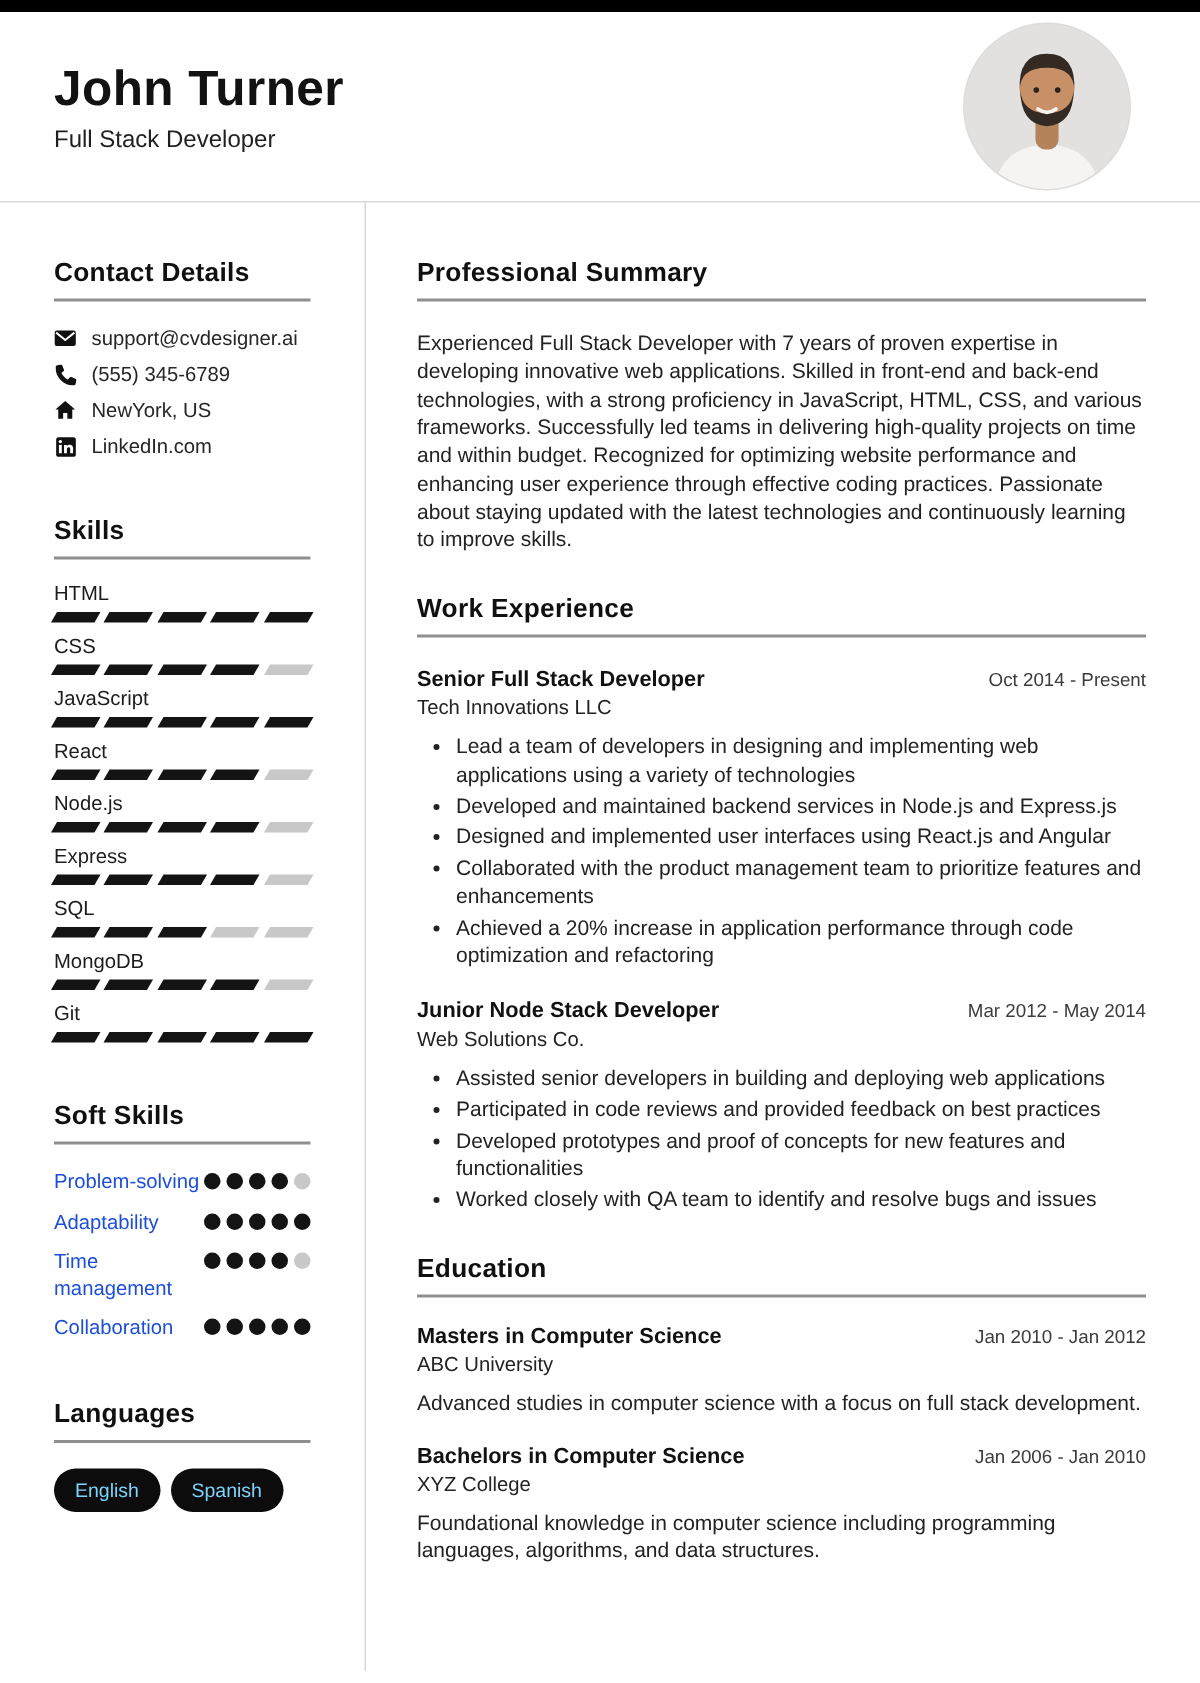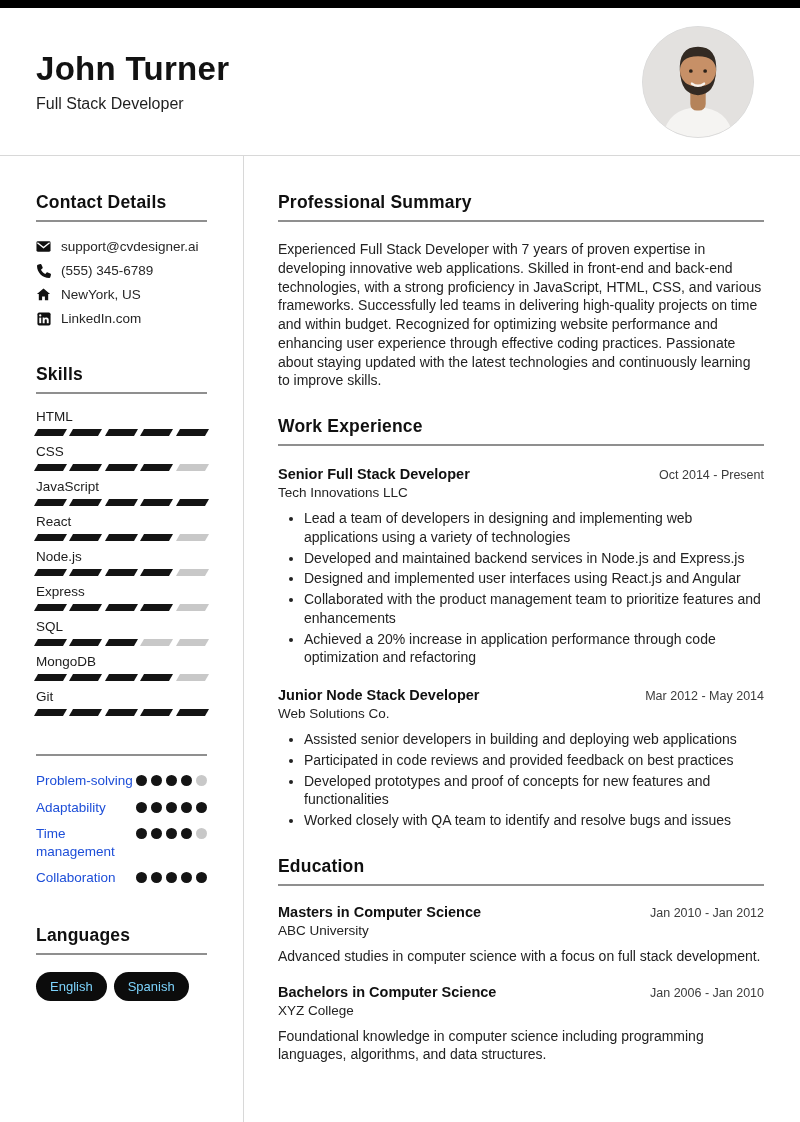--- a/index.html
+++ b/index.html
@@ -1,20 +1,20 @@
 <!DOCTYPE html>
 <html><head>
 <meta charset="utf-8">
 <style>
   * { box-sizing: border-box; margin: 0; padding: 0; }
   html,body { background:#ffffff; }
   body { font-family:"Liberation Sans", sans-serif; }
   .page { width:800px; height:1122px; background:#fff; position:relative; margin:0 auto; color:#1a1a1a; overflow:hidden; }
   .topbar { height:8px; background:#000; }
-  .header { height:148px; display:flex; justify-content:space-between; align-items:center; padding:0 46px 0 36px; border-bottom:1px solid #d8d8d8; }
+  .header { height:127px; display:flex; justify-content:space-between; align-items:center; padding:0 46px 0 36px; border-bottom:1px solid #d8d8d8; }
   .name { font-size:33px; font-weight:700; letter-spacing:.3px; color:#121212; margin-bottom:7px; }
   .job-title-sub { font-size:16px; color:#1f1f1f; }
   .avatar { width:112px; height:112px; border-radius:50%; overflow:hidden; border:1px solid #dcdcdc; flex:0 0 auto; background:#e3e1df; }
   .avatar svg { display:block; width:100%; height:100%; }
   .body { display:flex; height:calc(100% - 143px); }
   .sidebar { width:244px; border-right:1px solid #d8d8d8; padding:36px 36px 0; }
   .main { flex:1; padding:36px 36px 0 34px; }
   .sec-heading { font-size:17.5px; font-weight:700; color:#101010; letter-spacing:.2px; margin-bottom:7px; }
   .rule { height:2px; background:#8f8f8f; }
   .section { margin-bottom:38px; }
@@ -218,20 +218,21 @@
                 <span class="seg filled"></span>
                 <span class="seg filled"></span>
                 <span class="seg filled"></span>
                 <span class="seg filled"></span>
               </div>
           </div>
         </div>
       </section>
 
       <section class="section">
+        <h2 class="sec-heading">Soft Skills</h2>
         <div class="rule"></div>
         <div class="soft-list">
           <div class="soft-row">
             <div class="soft-label">Problem-solving</div>
             <div class="dots">
                 <span class="dot filled"></span>
                 <span class="dot filled"></span>
                 <span class="dot filled"></span>
                 <span class="dot filled"></span>
                 <span class="dot"></span>

